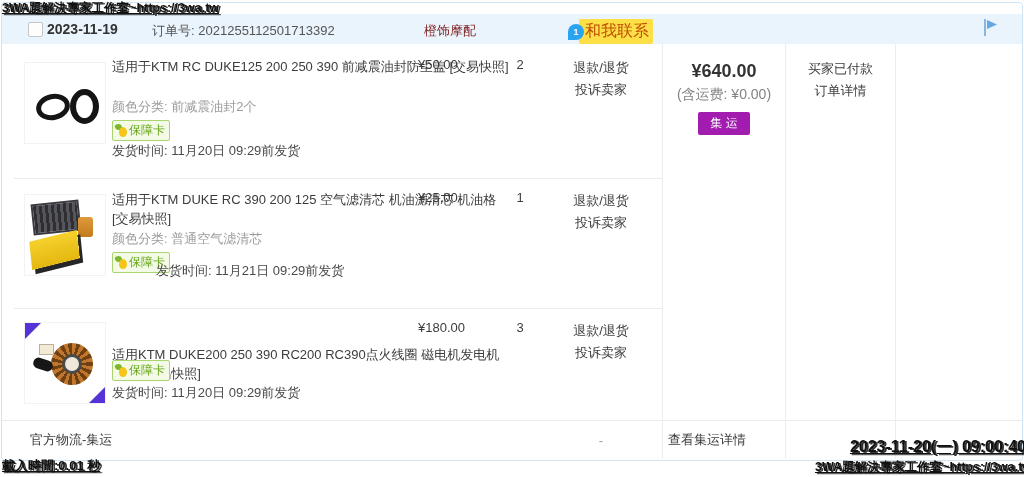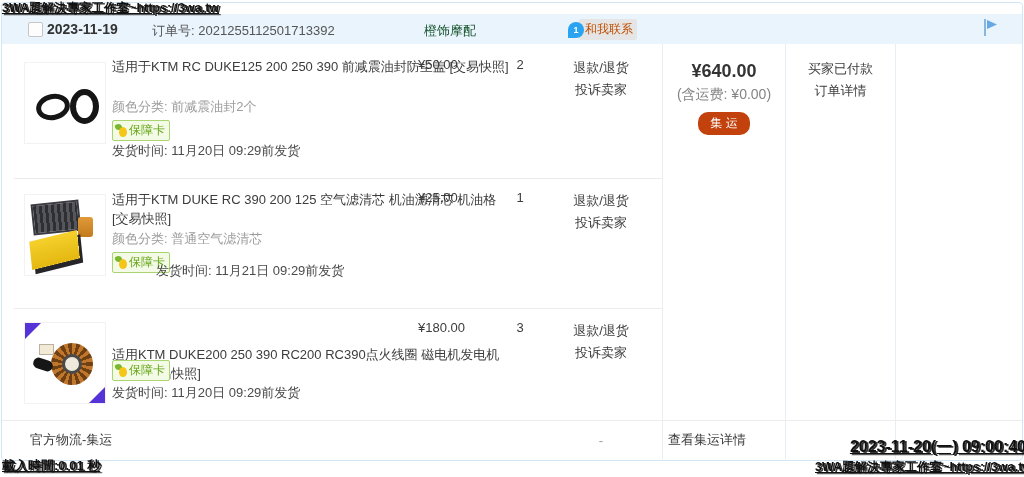--- a/index.html
+++ b/index.html
@@ -10,26 +10,26 @@
   
   .card{position:absolute;left:1px;top:2px;width:1020px;height:457px;
         border:1px solid #d1e5f5;border-radius:4px;background:#fff;}
   .header-strip{position:absolute;left:2px;top:14px;width:1020px;height:30px;background:#e9f4fc;}
 
   
   .cb{position:absolute;left:28px;top:22px;width:13px;height:13px;background:#fdfdfd;
       border:1px solid #c6c6c6;border-radius:2px;cursor:pointer;}
   .hdr-date{left:47px;top:21px;font-weight:bold;font-size:14px;color:#333;}
   .hdr-order{left:152px;top:22px;color:#555;}
-  .hdr-shop{left:424px;top:22px;color:#14532d;cursor:pointer;}
+  .hdr-shop{left:424px;top:22px;color:#7f1d1d;cursor:pointer;}
   .contact{left:568px;top:19px;display:flex;align-items:center;cursor:pointer;}
   .ww{width:16px;height:16px;background:#2aa3f0;border-radius:50% 50% 50% 0;
       color:#fff;font-size:9px;font-weight:bold;display:flex;align-items:center;
       justify-content:center;z-index:2;}
-  .contact-label{background:#e5e5e5;color:#bf4e00;font-size:12px;padding:2px 4px 2px 6px;
+  .contact-label{background:#fde047;color:#bf4e00;font-size:16px;padding:2px 4px 2px 6px;
       margin-left:-5px;border-radius:2px;}
   .flag{left:980px;top:17px;cursor:pointer;}
 
   
   .vline{position:absolute;top:44px;height:415px;width:1px;background:#e7eef4;}
   .hline{position:absolute;height:1px;background:#ececec;}
 
   
   .img-box{position:absolute;left:24px;width:80px;height:80px;background:#fff;
            border:1px solid #f2f2f2;cursor:pointer;overflow:hidden;}
@@ -46,22 +46,22 @@
             background:#f5c518;border-radius:50% 50% 50% 50%/55% 55% 45% 45%;}
   .price{position:absolute;left:418px;color:#3c3c3c;}
   .qty{position:absolute;left:505px;width:30px;text-align:center;}
   .acts{position:absolute;left:556px;width:90px;text-align:center;line-height:22px;}
   .acts div{cursor:pointer;}
 
   
   .total-col{position:absolute;left:663px;width:122px;text-align:center;}
   .total-amt{font-weight:bold;font-size:18px;color:#333;}
   .total-ship{color:#848484;font-size:14px;margin-top:4px;}
-  .jiyun-btn{display:inline-block;margin-top:8px;background:#c2410c;color:#fff;
-             font-size:12px;padding:3px 12px;border-radius:10px;cursor:pointer;text-align:right;}
+  .jiyun-btn{display:inline-block;margin-top:8px;background:#a21caf;color:#fff;
+             font-size:12px;padding:3px 12px;border-radius:2px;cursor:pointer;text-align:right;}
   .status-col{position:absolute;left:786px;width:109px;text-align:center;line-height:22px;}
   .status-col .link{cursor:pointer;}
 
   
   .foot-logistics{left:30px;top:431px;}
   .foot-dash{left:556px;top:433px;width:90px;text-align:center;color:#9c9c9c;}
   .foot-link{left:646px;top:431px;width:122px;text-align:center;cursor:pointer;}
 
   
   .ring{position:absolute;border-radius:50%;border:5px solid #151515;}

